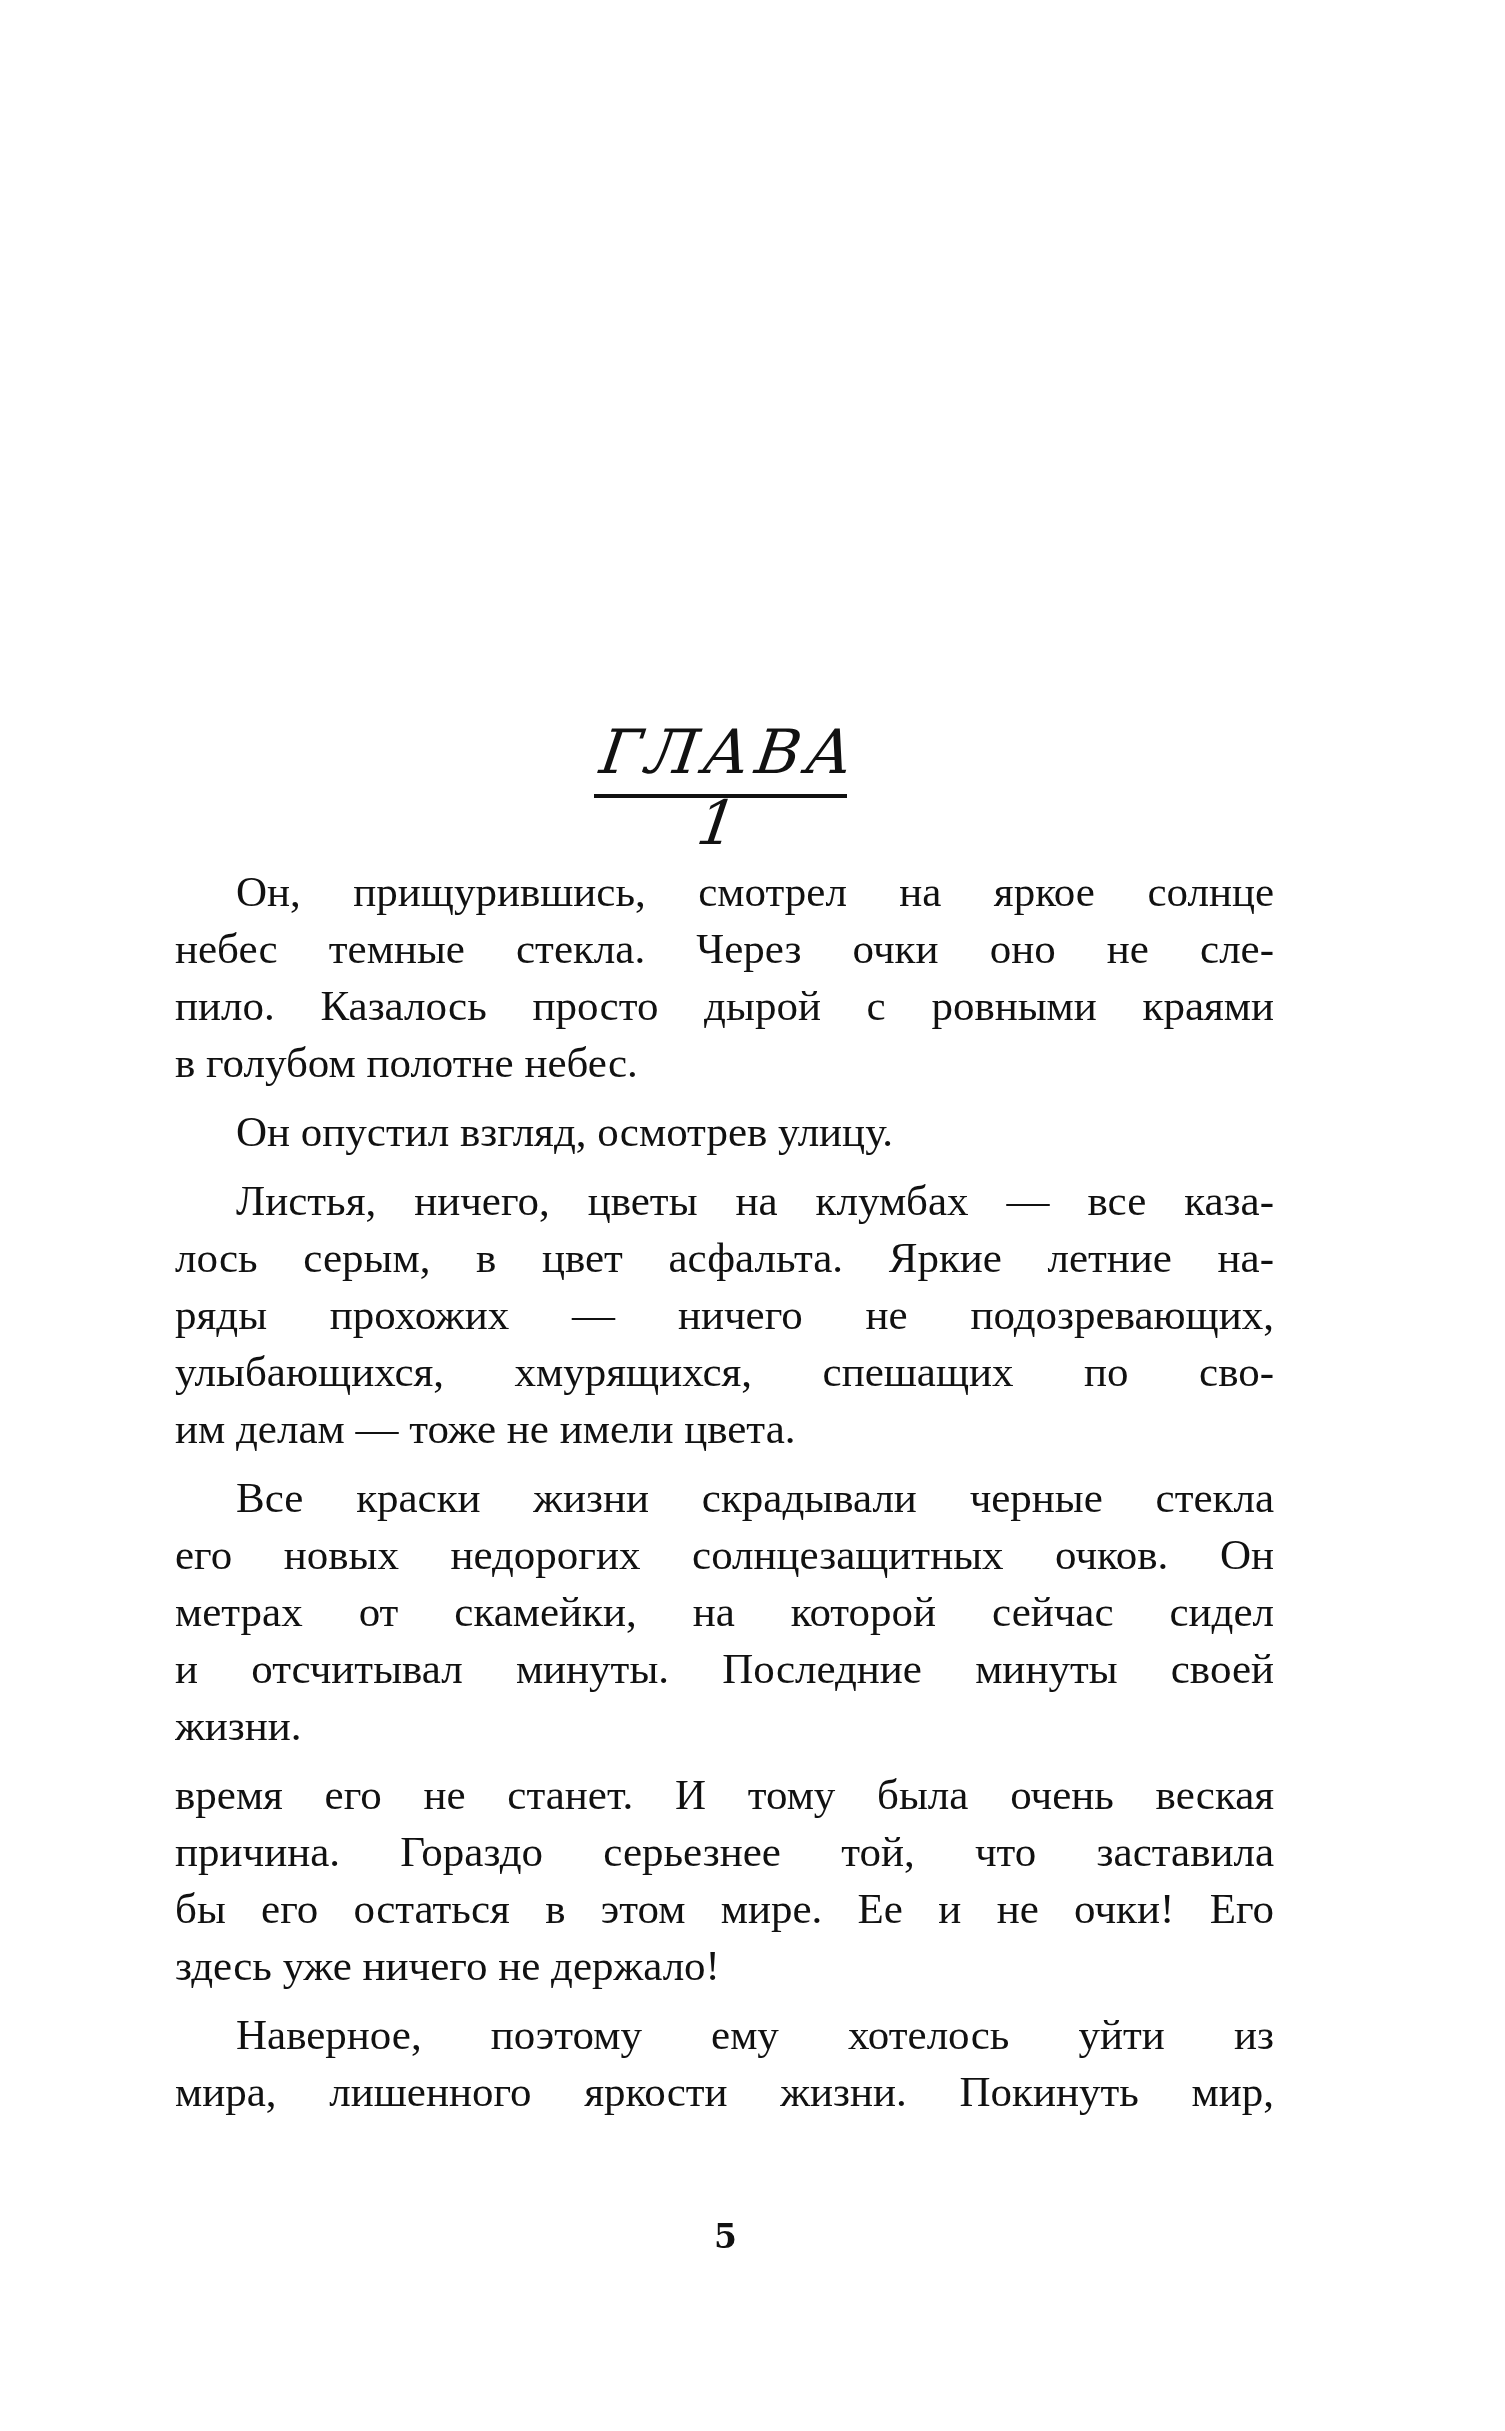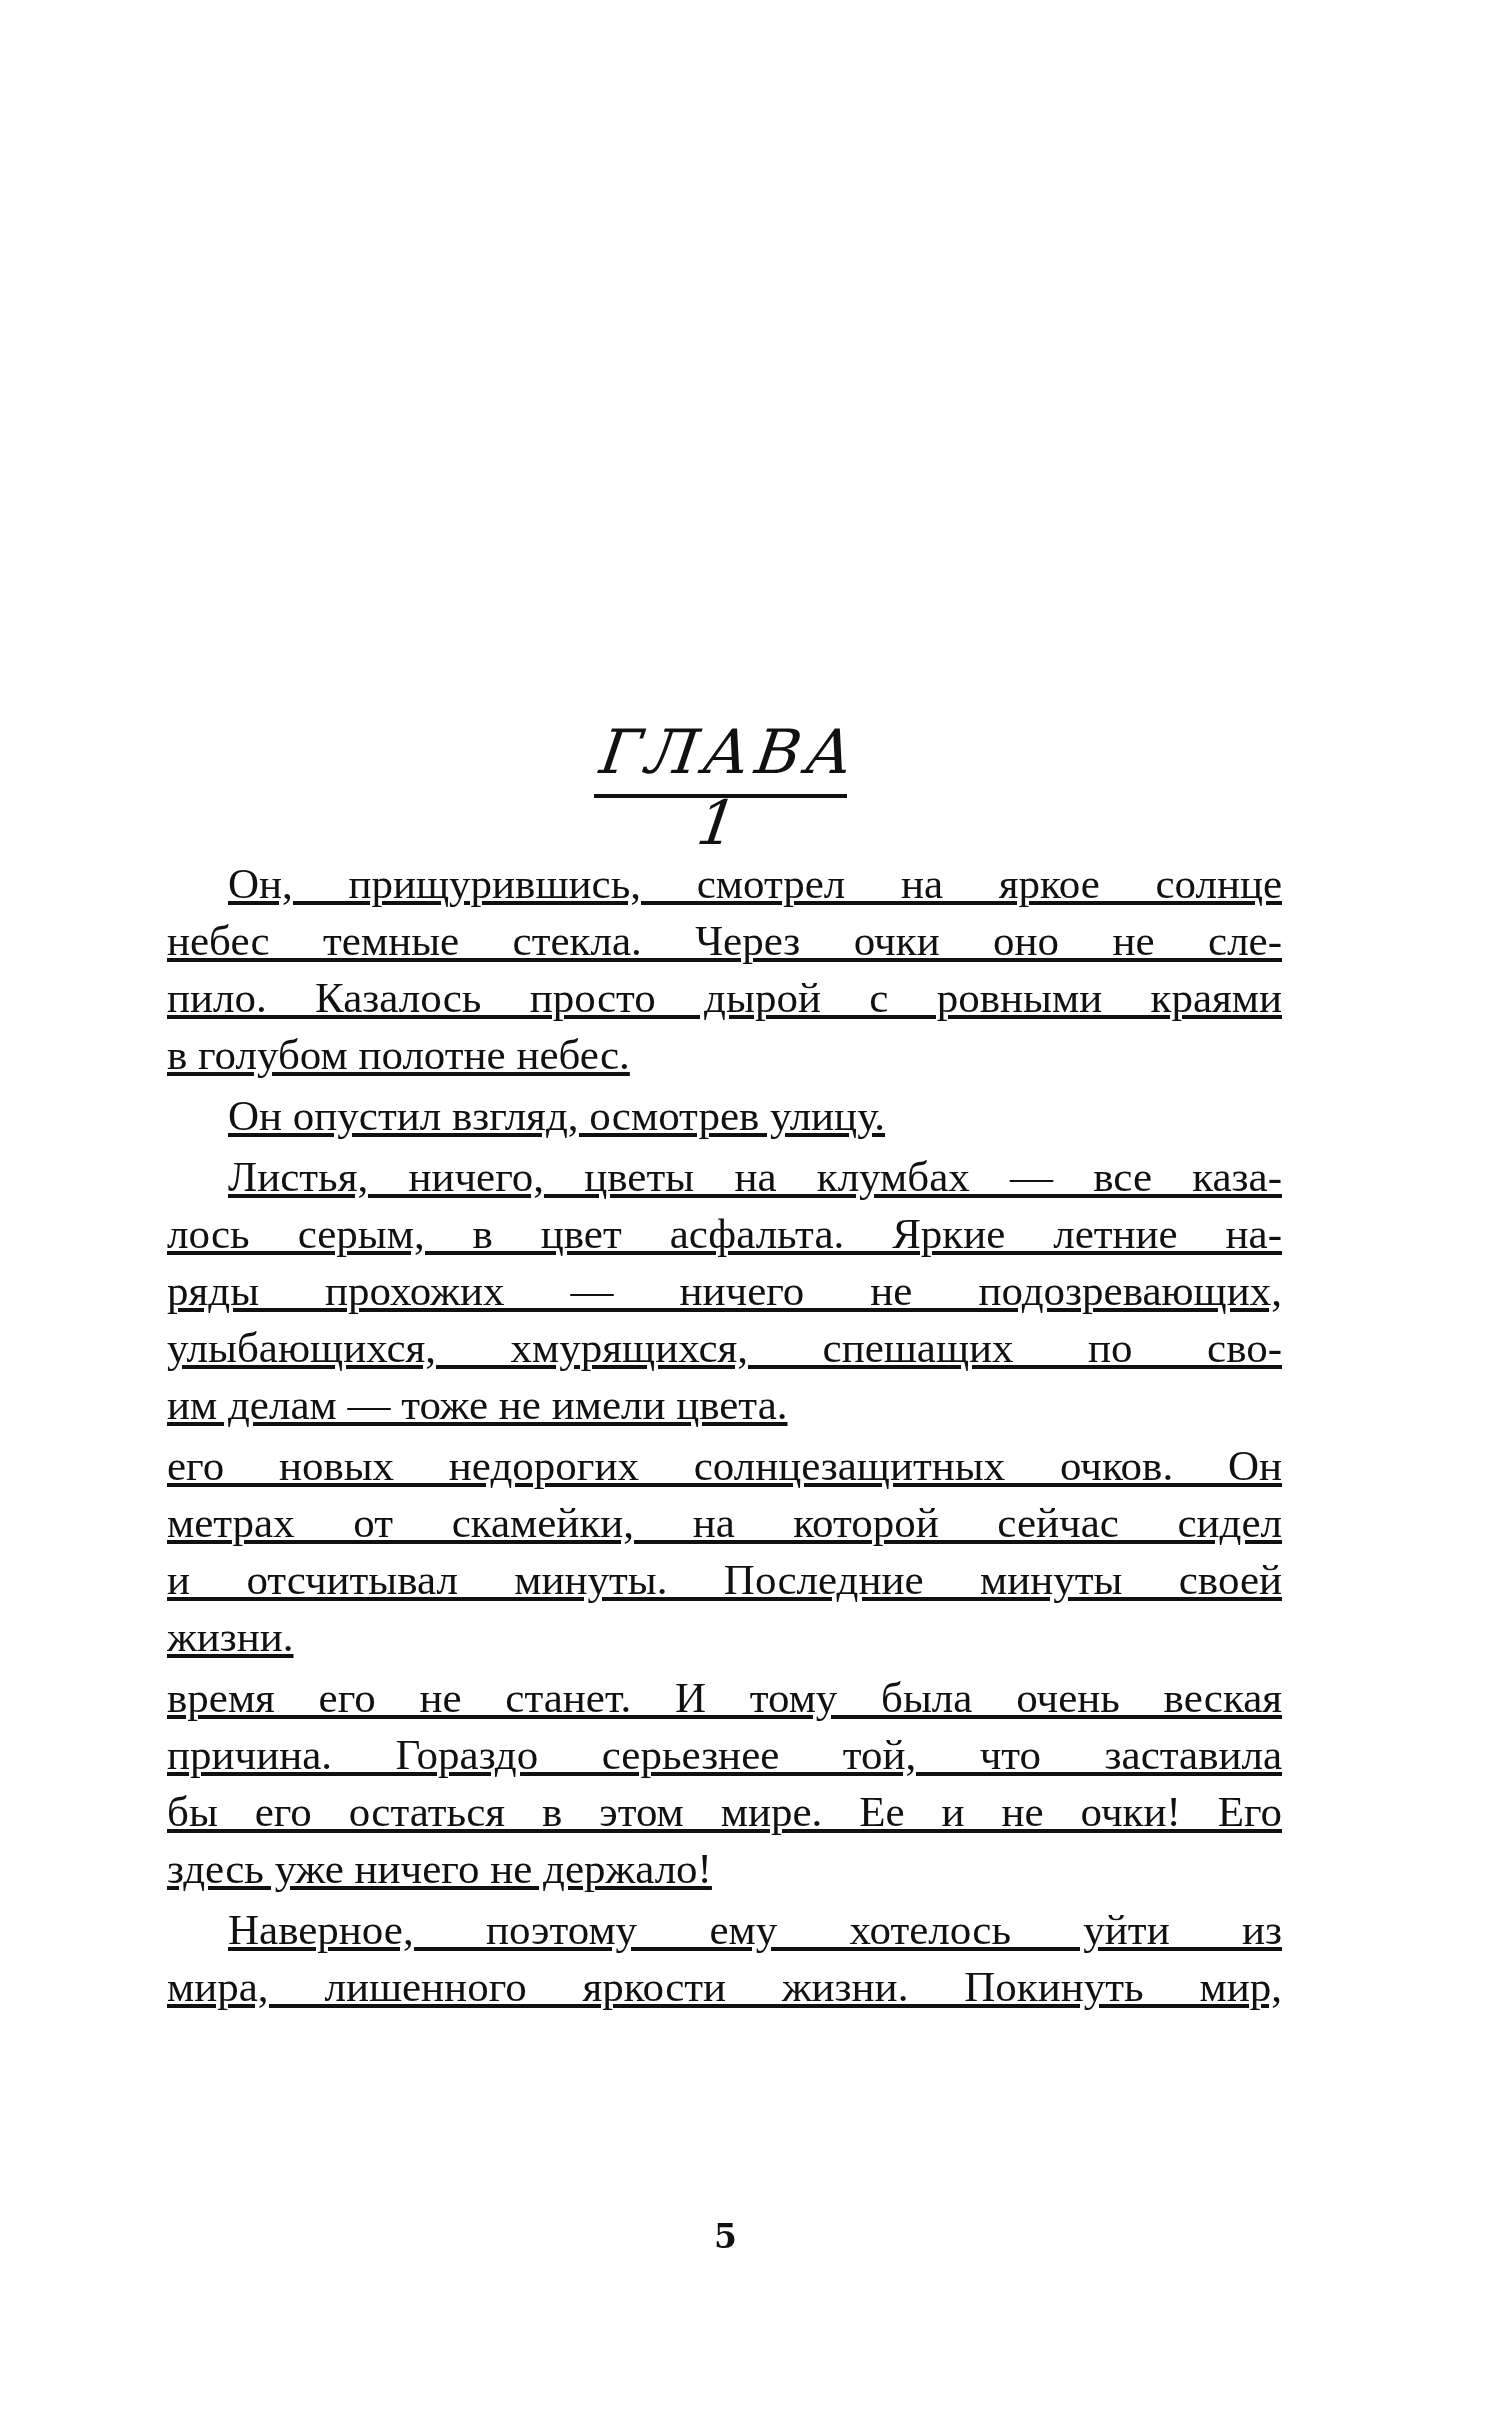--- a/index.html
+++ b/index.html
@@ -47,28 +47,27 @@
       height: 3.9px;
       background: #111111;
     }
     .body-text {
       position: absolute;
       left: 163px;
       top: 851px;
       width: 1123px;
     }
     .para {
-      margin: 4px;
+      margin: 12px;
       font-family: "Liberation Serif", "DejaVu Serif", serif;
       font-size: 43px;
       line-height: 57px;
       text-align: justify;
       text-align-last: left;
       color: #111111;
-      text-decoration: underline;
     }
     .line {
       display: block;
       text-align: justify;
       text-align-last: justify;
       white-space: nowrap;
       overflow: hidden;
       height: 57px;
     }
     .line.last {
@@ -115,20 +114,21 @@
 
     <p class="para">
       <span class="line indent">Листья, ничего, цветы на клумбах — все каза-</span>
       <span class="line">лось серым, в цвет асфальта. Яркие летние на-</span>
       <span class="line">ряды прохожих — ничего не подозревающих,</span>
       <span class="line">улыбающихся, хмурящихся, спешащих по сво-</span>
       <span class="line last">им делам — тоже не имели цвета.</span>
     </p>
 
     <p class="para">
+      <span class="line indent">Все краски жизни скрадывали черные стекла</span>
       <span class="line">его новых недорогих солнцезащитных очков. Он</span>
       <span class="line">метрах от скамейки, на которой сейчас сидел</span>
       <span class="line">и отсчитывал минуты. Последние минуты своей</span>
       <span class="line last">жизни.</span>
     </p>
 
     <p class="para">
       <span class="line">время его не станет. И тому была очень веская</span>
       <span class="line">причина. Гораздо серьезнее той, что заставила</span>
       <span class="line">бы его остаться в этом мире. Ее и не очки! Его</span>

